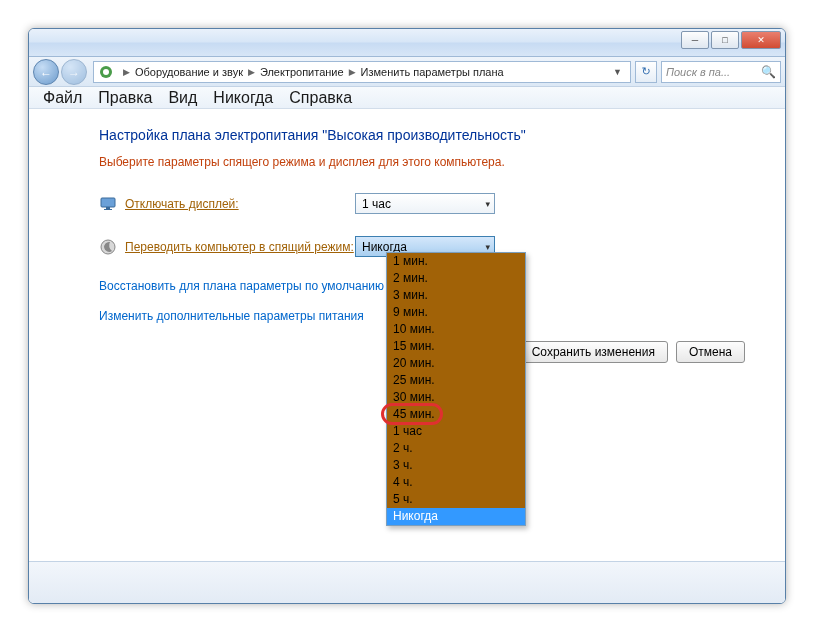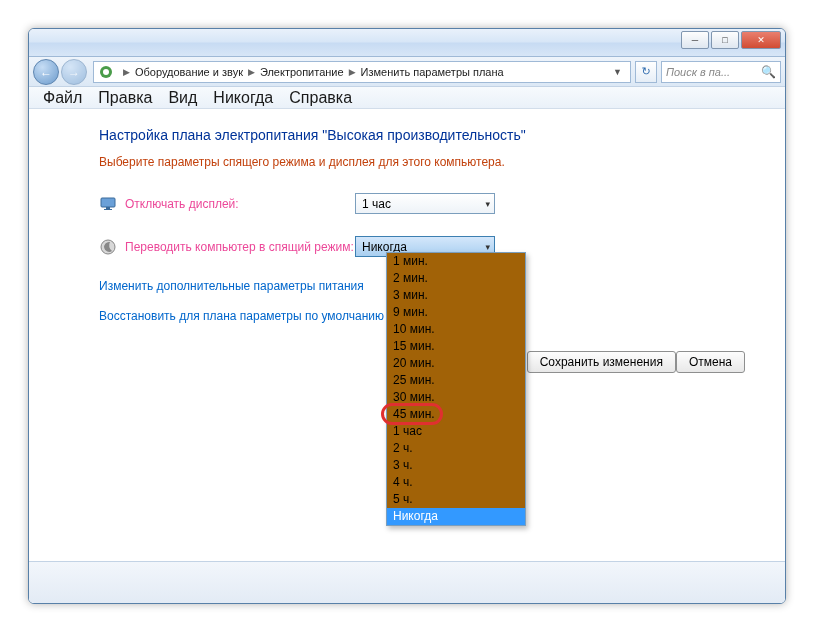--- a/index.html
+++ b/index.html
@@ -24,28 +24,28 @@
 
 .menubar { height: 22px; background: linear-gradient(#f7fafd, #eaf1f9); border-bottom: 1px solid #d2ddea; display: flex; align-items: center; padding: 0 6px; font-size: 16px; }
 .menu-item { padding: 2px 8px; color: #1a1a1a; }
 
 .content { position: absolute; top: 80px; left: 0; right: 0; bottom: 0; background: #fff; padding: 18px 40px 0 70px; }
 .content-title { color: #003399; font-size: 14px; font-weight: normal; margin-bottom: 12px; }
 .content-sub { color: #c2410c; font-size: 12px; margin-bottom: 24px; }
 
 .setting-row { display: flex; align-items: center; margin-bottom: 22px; }
 .set-icon { width: 18px; height: 18px; margin-right: 8px; display: inline-flex; align-items: center; justify-content: center; }
-.set-label { width: 230px; color: #ec4899; }
+.set-label { width: 230px; color: #a16207; text-decoration: underline; }
 .combo { width: 140px; height: 21px; border: 1px solid #7b9ebd; background: linear-gradient(#fff, #eef3f8); display: flex; align-items: center; padding: 0 4px 0 6px; font-size: 12px; position: relative; }
 .combo-arrow { margin-left: auto; font-size: 9px; color: #333; }
 .combo.open { background: linear-gradient(#d4e7fb, #a9cff0); border-color: #3c7fb1; }
 
 .link-row { color: #0066cc; font-size: 12px; margin-top: 16px; cursor: pointer; }
 
-.action-bar { position: absolute; bottom: 230px; right: 40px; display: flex; gap: 0; }
+.action-bar { position: absolute; bottom: 240px; right: 40px; display: flex; gap: 8px; }
 .btn { height: 22px; padding: 0 12px; border: 1px solid #8e8f8f; background: linear-gradient(#fdfdfd, #e8e8e8); border-radius: 3px; font-size: 12px; display: flex; align-items: center; }
 
 .dropdown-list { position: absolute; top: 252px; left: 386px; width: 140px; background: #a16207; border: 1px solid #7b9ebd; box-shadow: 2px 3px 5px rgba(0,0,0,0.25); z-index: 20; font-size: 12px; }
 .dd-item { padding: 1px 6px; color: #000; line-height: 15px; white-space: nowrap; }
 .dd-item.selected { background: #3399ff; color: #fff; }
 
 .highlight-oval { position: absolute; top: 403px; left: 381px; width: 62px; height: 22px; border: 3px solid #e03030; border-radius: 11px; z-index: 30; pointer-events: none; }
 
 .footer-strip { position: absolute; bottom: 0; left: 0; right: 0; height: 42px; background: linear-gradient(#f2f6fb, #e3ebf5); border-top: 1px solid #c3d3e5; }
 </style>
@@ -119,22 +119,22 @@
             <path d="M11 4a5 5 0 1 0 2 9 7 7 0 0 1-2-9z" fill="#888"></path>
           </svg>
       </span>
       <span class="set-label">Переводить компьютер в спящий режим:</span>
       <div class="combo open">
         <span>Никогда</span>
         <span class="combo-arrow">▾</span>
       </div>
     </div>
 
+    <div class="link-row">Восстановить для плана параметры по умолчанию</div>
     <div class="link-row">Изменить дополнительные параметры питания</div>
-    <div class="link-row">Восстановить для плана параметры по умолчанию</div>
 
     <div class="action-bar">
       <div class="btn">Сохранить изменения</div>
       <div class="btn">Отмена</div>
     </div>
   </div>
 
   <div class="footer-strip"></div>
 </div>
 

